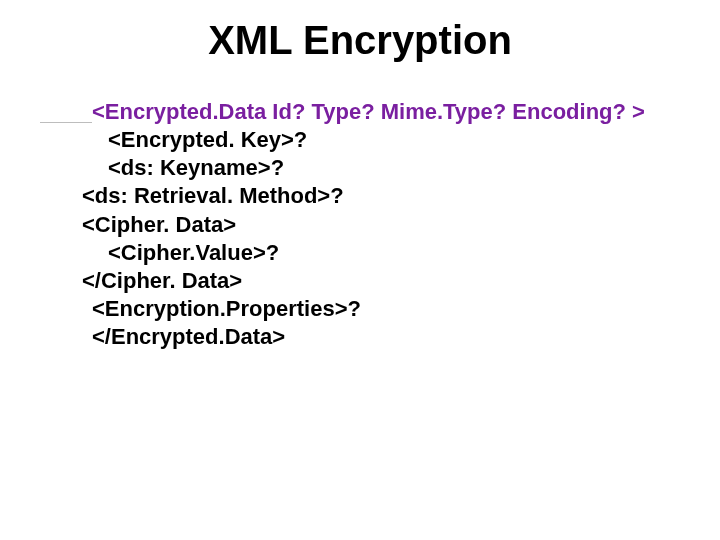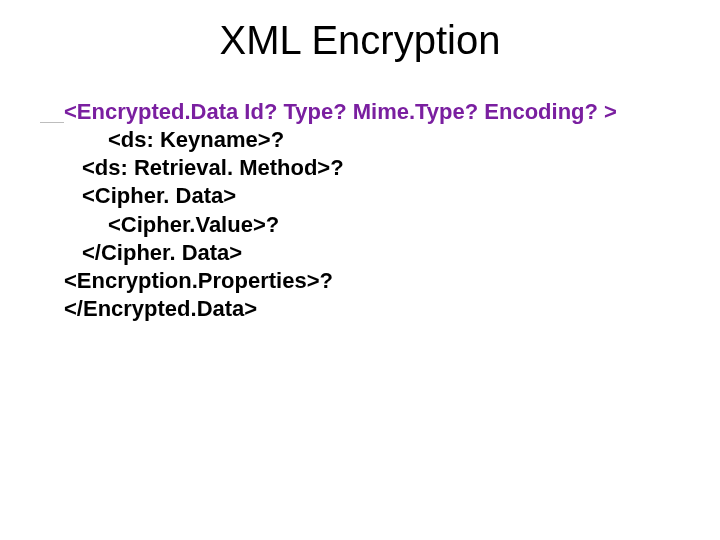--- a/index.html
+++ b/index.html
@@ -17,21 +17,21 @@
     height: 540px;
     box-sizing: border-box;
   }
   .title {
     position: absolute;
     top: 18px;
     left: 0;
     width: 720px;
     text-align: center;
     font-size: 40px;
-    font-weight: 400;
+    font-weight: 700;
     color: #000;
     letter-spacing: 0px;
   }
   .rule {
     position: absolute;
     top: 122px;
     left: 40px;
     width: 640px;
     height: 0;
     border-top: 1px solid #bdbdbd;
@@ -40,34 +40,35 @@
     position: absolute;
     top: 98px;
     left: 64px;
     width: 620px;
     font-size: 22px;
     font-weight: 700;
     color: #000;
     line-height: 1.28;
     background: transparent;
   }
-  .l0 { padding-left: 0px; }
+  .l0 { padding-left: 0px; margin-left: 28px; }
   .l1 { padding-left: 18px; }
   .l2 { padding-left: 44px; }
   .purple { color: #7a1fa0; }
   .line { white-space: pre; background: #ffffff; }
 </style>
 </head>
 <body>
 
 <div class="slide">
   <div class="title">XML Encryption</div>
   <div class="rule"></div>
   <div class="body" id="body">
       <div class="line l0 purple">&lt;Encrypted.Data Id? Type? Mime.Type? Encoding? &gt;</div>
+      <div class="line l2">&lt;Encrypted. Key&gt;?</div>
       <div class="line l2">&lt;ds: Keyname&gt;?</div>
       <div class="line l1">&lt;ds: Retrieval. Method&gt;?</div>
       <div class="line l1">&lt;Cipher. Data&gt;</div>
       <div class="line l2">&lt;Cipher.Value&gt;?</div>
       <div class="line l1">&lt;/Cipher. Data&gt;</div>
       <div class="line l0">&lt;Encryption.Properties&gt;?</div>
       <div class="line l0">&lt;/Encrypted.Data&gt;</div>
     </div>
 </div>
 

